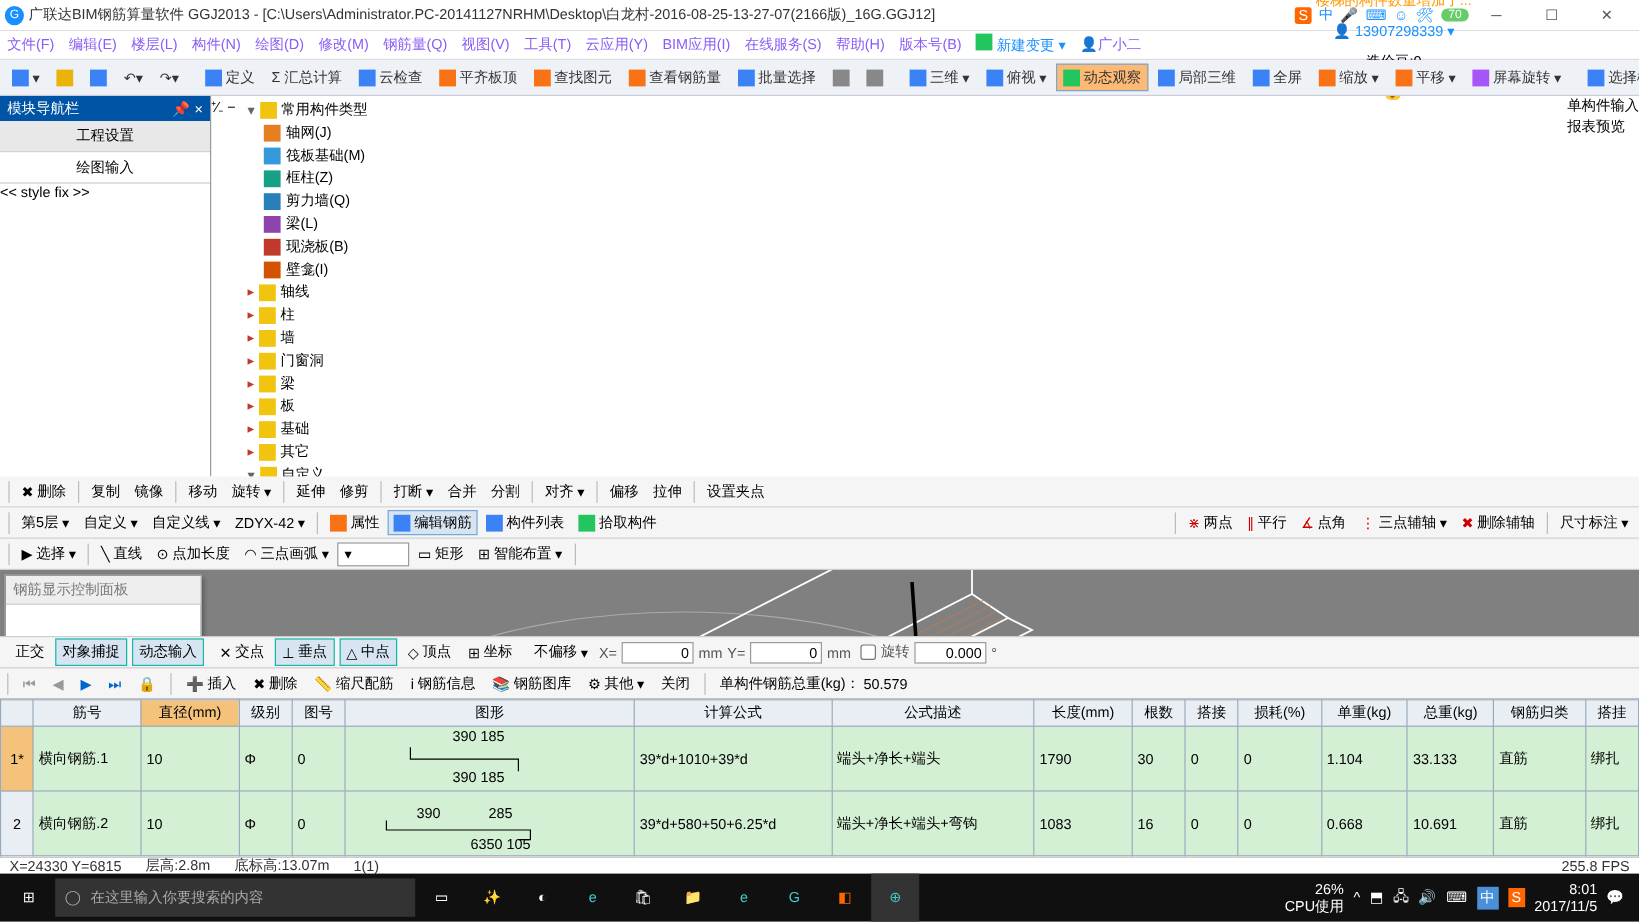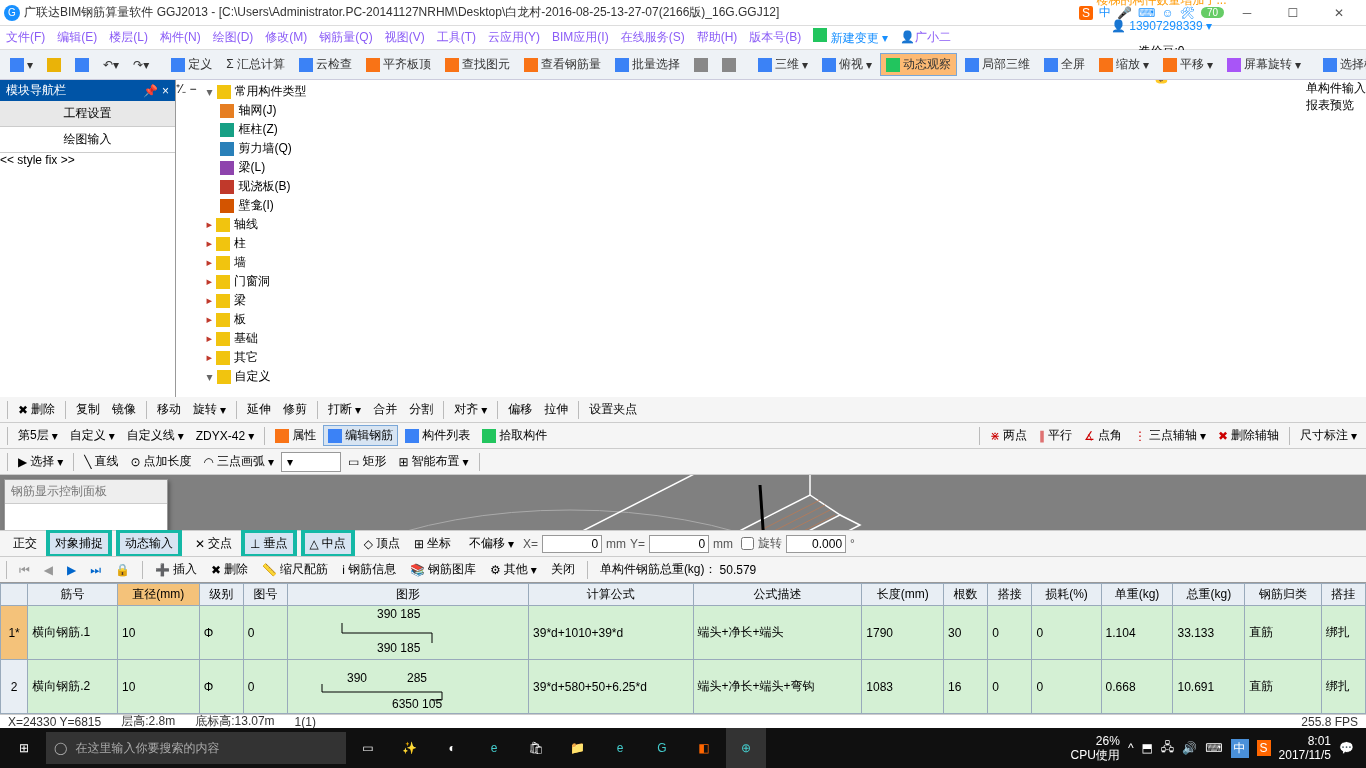--- a/index.html
+++ b/index.html
@@ -40,21 +40,21 @@
 .row-tools { height:26px; background:#f5f5f5; border-bottom:1px solid #ccc; display:flex; align-items:center; padding:0 4px; gap:2px;}
 .row-tools .tb{padding:2px 5px;display:flex;align-items:center;gap:3px;white-space:nowrap;}
 .row-tools .sep{width:1px;height:18px;background:#bbb;margin:0 3px;}
 .row-tools .sel-active{border:1px solid #7aa7d8;background:#d7e4f2;padding:1px 4px;}
 .viewport { flex:1; position:relative; background:#808080; overflow:hidden;}
 .dispanel { position:absolute; left:4px; top:4px; width:164px; background:#fff; border:1px solid #999; box-shadow:2px 2px 4px rgba(0,0,0,.3);}
 .dispanel .ttl{background:#eee;padding:3px 6px;border-bottom:1px solid #ccc;color:#777;}
 .dispanel .body{padding:4px 6px;height:150px;}
 .snapbar { height:26px; background:#f5f5f5; border-top:1px solid #ccc; display:flex; align-items:center; padding:0 4px; gap:4px;}
 .snapbar .tb{padding:2px 5px;display:flex;align-items:center;gap:3px;white-space:nowrap;}
-.snapbar .tb.active{border:4px solid #14b8a6;background:#d7e4f2;}
+.snapbar .tb.active{border:1px solid #14b8a6;background:#d7e4f2;}
 .snapbar input[type=text]{width:60px;height:18px;border:1px solid #999;text-align:right;padding-right:3px;}
 .snapbar .lbl{color:#555;}
 .navbar { height:26px; background:#f5f5f5; border-top:1px solid #ccc; display:flex; align-items:center; padding:0 4px; gap:6px;}
 .navbar .nb{padding:2px 4px;display:flex;align-items:center;gap:3px;white-space:nowrap;}
 .navbar .sep{width:1px;height:18px;background:#bbb;margin:0 2px;}
 .grid { height:132px; border-top:1px solid #999; overflow:auto; background:#fff;}
 .grid table{border-collapse:collapse;width:100%;}
 .grid th{background:#e8eef4;border:1px solid #9ab;padding:2px 4px;font-weight:normal;white-space:nowrap;}
 .grid td{border:1px solid #9ab;padding:2px 4px;background:#d4f0d4;white-space:nowrap;}
 .grid td.rn{background:#e8eef4;text-align:center;}
@@ -205,20 +205,24 @@
     </div>
     <div class="tree">
       <div class="node">
         <span class="fold-gray">▾</span>
         <span class="fic"></span>
         <span>常用构件类型</span>
       </div>
       <div class="node d1">
         <span class="lic" style="background:#e67e22"></span>
         <span>轴网(J)</span>
+      </div>
+      <div class="node d1">
+        <span class="lic" style="background:#3498db"></span>
+        <span>筏板基础(M)</span>
       </div>
       <div class="node d1">
         <span class="lic" style="background:#16a085"></span>
         <span>框柱(Z)</span>
       </div>
       <div class="node d1">
         <span class="lic" style="background:#2980b9"></span>
         <span>剪力墙(Q)</span>
       </div>
       <div class="node d1">

